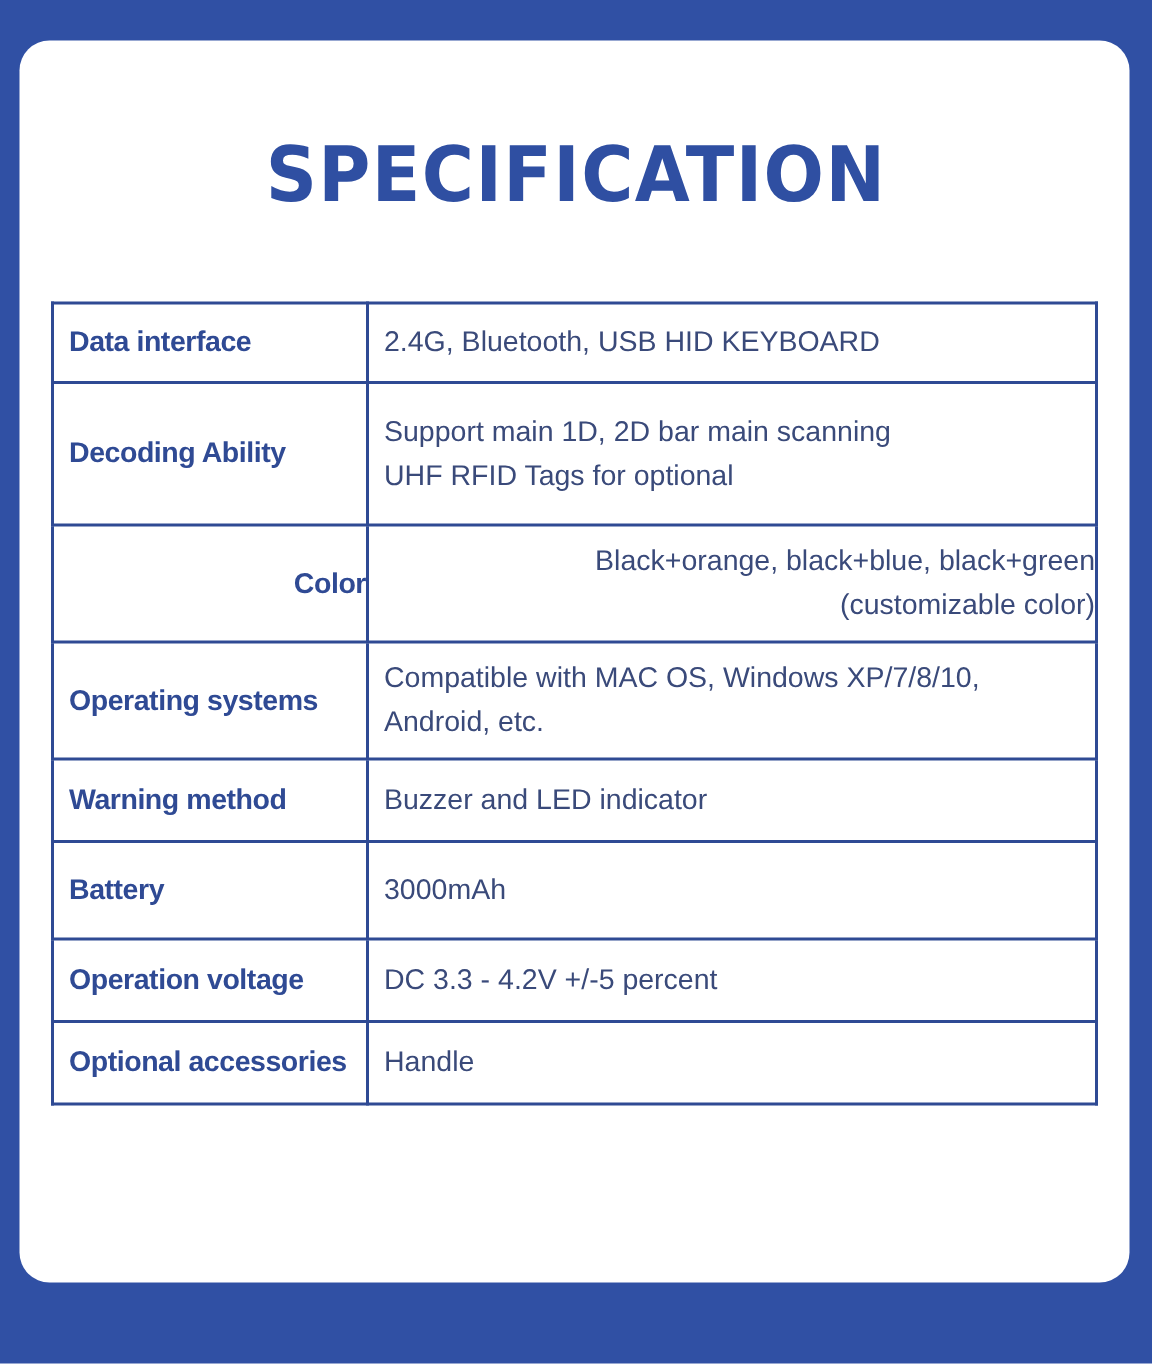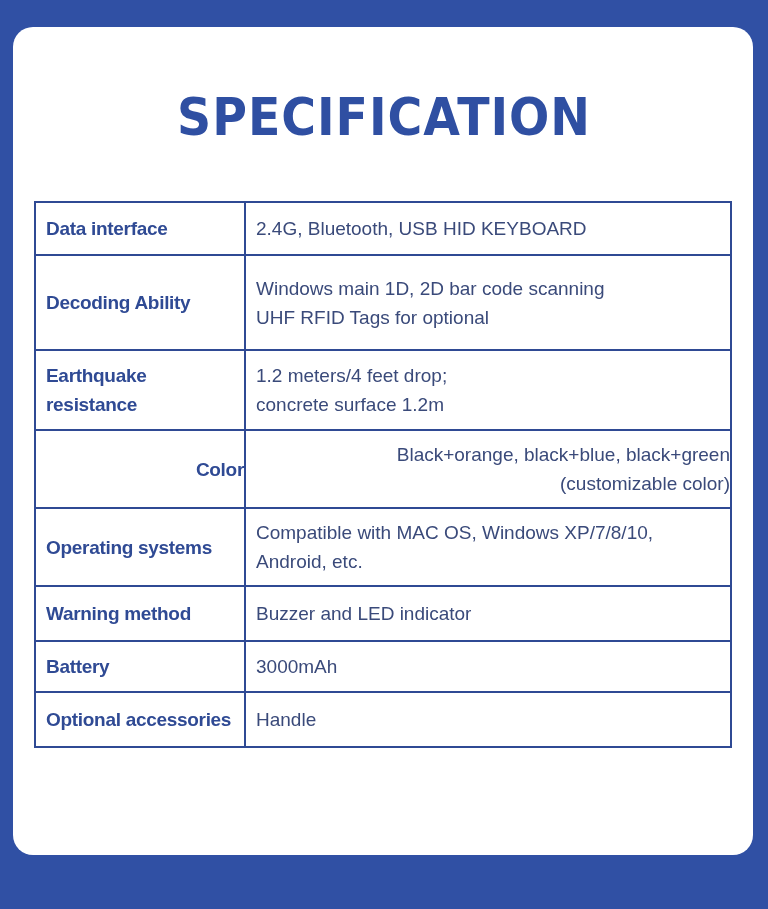--- a/index.html
+++ b/index.html
@@ -42,32 +42,22 @@
         </td>
         <td class="value">
           <span class="line">2.4G, Bluetooth, USB HID KEYBOARD</span>
         </td>
       </tr>
       <tr style="height: 95px;">
         <td class="label">
           <span class="line">Decoding Ability</span>
         </td>
         <td class="value">
-          <span class="line">Windows main 1D, 2D bar code scanning</span>
+          <span class="line">Support main 1D, 2D bar main scanning</span>
           <span class="line">UHF RFID Tags for optional</span>
-        </td>
-      </tr>
-      <tr style="height: 80px;">
-        <td class="label">
-          <span class="line">Earthquake</span>
-          <span class="line">resistance</span>
-        </td>
-        <td class="value">
-          <span class="line">1.2 meters/4 feet drop;</span>
-          <span class="line">concrete surface 1.2m</span>
         </td>
       </tr>
       <tr style="height: 78px; text-align: right;">
         <td class="label">
           <span class="line">Color</span>
         </td>
         <td class="value">
           <span class="line">Black+orange, black+blue, black+green</span>
           <span class="line">(customizable color)</span>
         </td>
@@ -82,26 +72,34 @@
         </td>
       </tr>
       <tr style="height: 55px; border-radius: 17px;">
         <td class="label">
           <span class="line">Warning method</span>
         </td>
         <td class="value">
           <span class="line">Buzzer and LED indicator</span>
         </td>
       </tr>
-      <tr style="height: 51px;">
+      <tr style="height: 65px;">
         <td class="label">
           <span class="line">Battery</span>
         </td>
         <td class="value">
           <span class="line">3000mAh</span>
+        </td>
+      </tr>
+      <tr style="height: 55px;">
+        <td class="label">
+          <span class="line">Operation voltage</span>
+        </td>
+        <td class="value">
+          <span class="line">DC 3.3 - 4.2V +/-5 percent</span>
         </td>
       </tr>
       <tr style="height: 55px;">
         <td class="label">
           <span class="line">Optional accessories</span>
         </td>
         <td class="value">
           <span class="line">Handle</span>
         </td>
       </tr>

